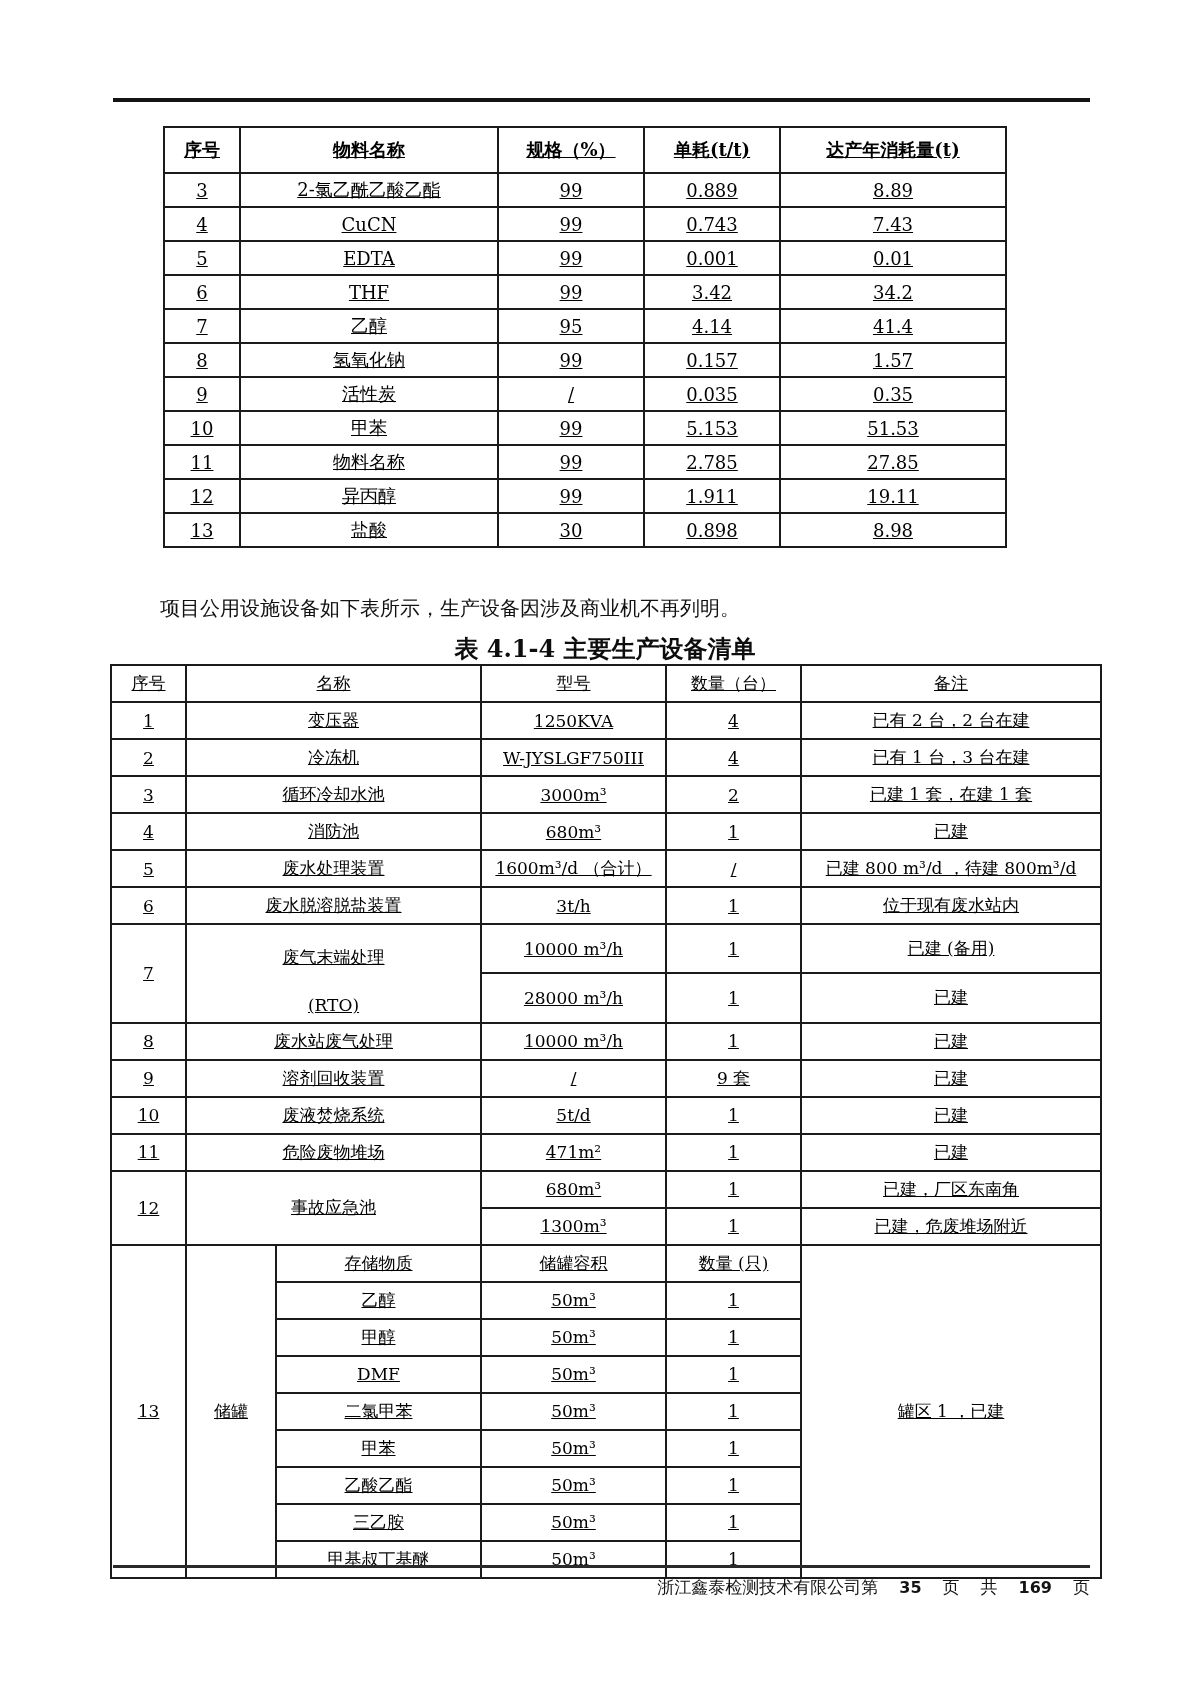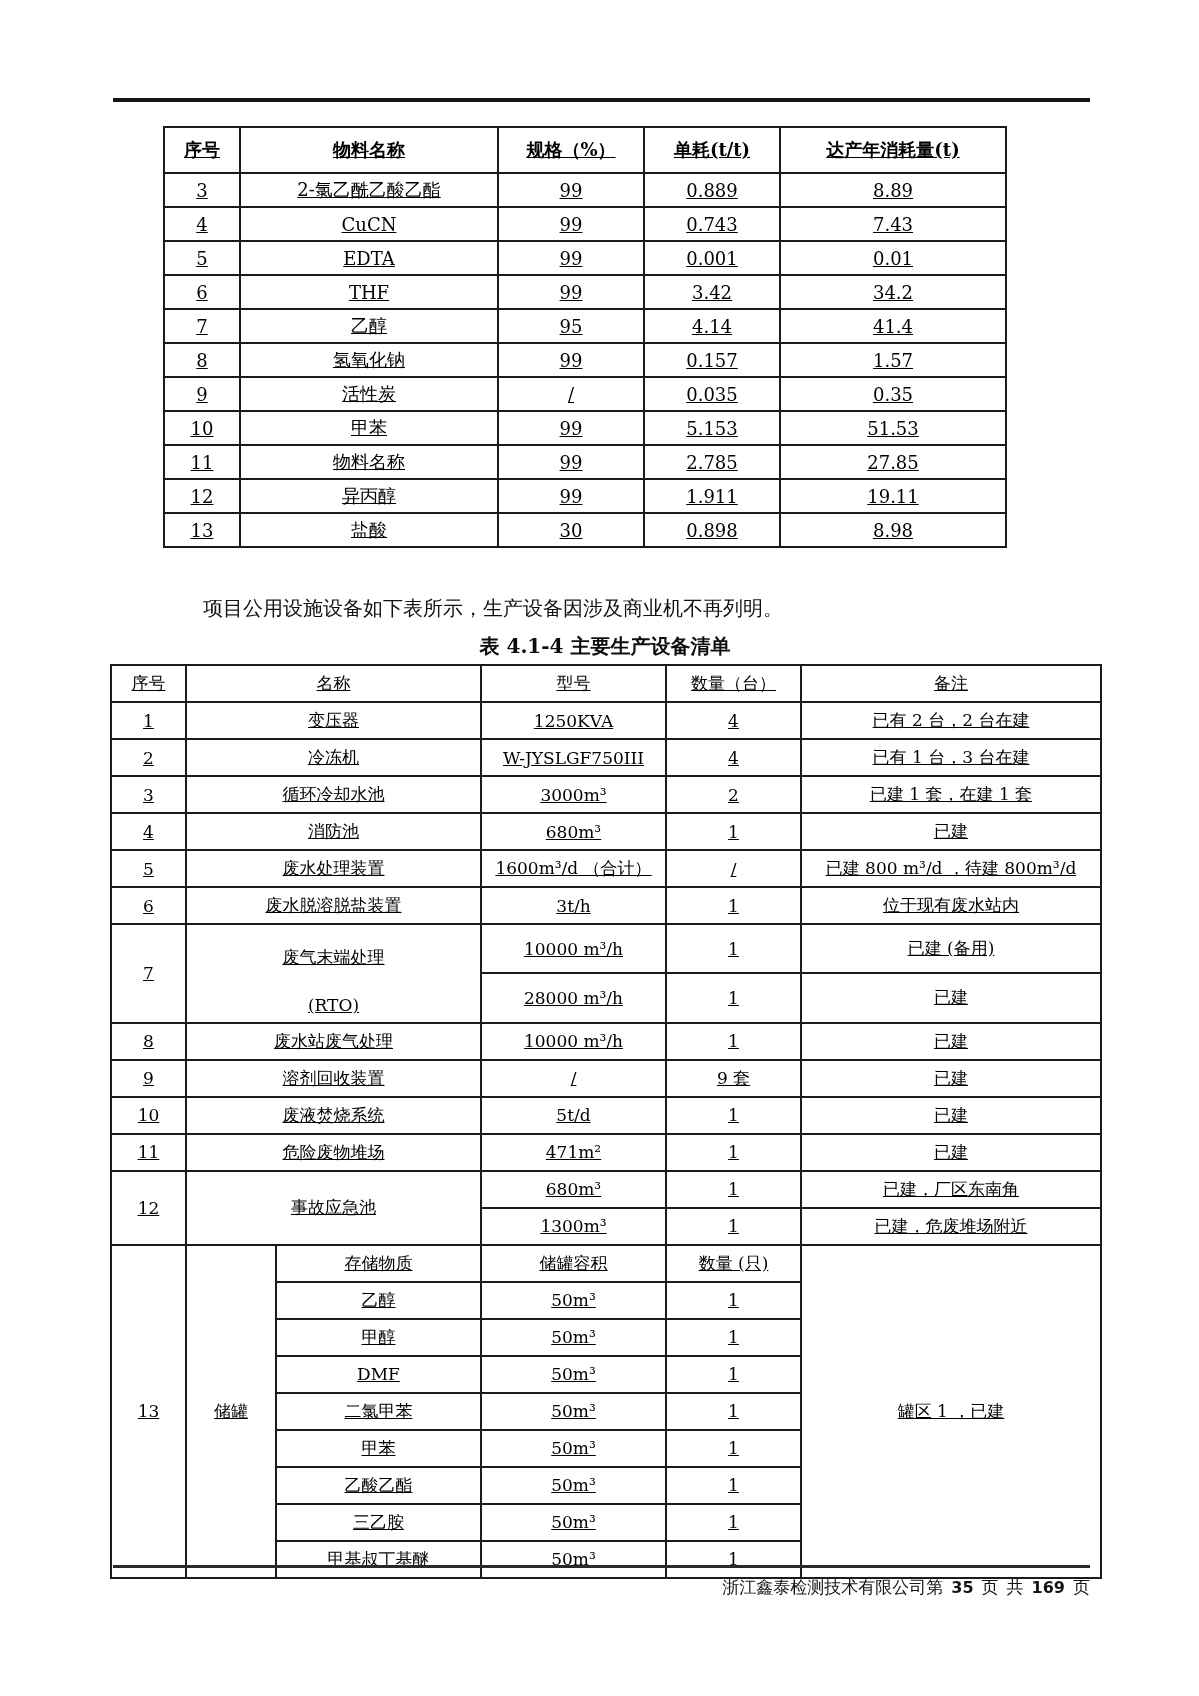--- a/index.html
+++ b/index.html
@@ -32,47 +32,47 @@
   .materials {
     position:absolute; top:126px; left:163px; width:842px; font-size:18px;
   }
   .materials tr { height:34px; }
   .materials tr.head-row { height:46px; }
   .materials th { font-weight:bold; font-size:18px; }
 
   
   .body-paragraph {
     position:absolute; top:595px; left:160px; width:900px;
-    font-size:20px; color:#111;margin-left:43px;
+    font-size:20px; color:#111;
   }
 
   
   .table-title {
     position:absolute; top:633px; left:110px; width:990px;
-    text-align:center; font-weight:bold; font-size:20px; color:#0d0d0d;
+    text-align:center; font-weight:bold; font-size:24px; color:#0d0d0d;
   }
 
   
   .equipment {
     position:absolute; top:664px; left:110px; width:990px; font-size:17px;
   }
   .equipment tr { height:37px; }
   .equipment .two-line div { line-height:1.9;margin-top:16px; }
 
   
   .footer-rule {
     position:absolute; top:1565px; left:113px; width:977px; height:2px;
     border-top:2.5px solid #2a2a2a; border-bottom:1px solid #2a2a2a;
   }
   .footer-row {
     position:absolute; top:1576px; left:115px; width:975px;
     display:flex; justify-content:flex-end; align-items:flex-start;
     font-size:17px; color:#141414;
   }
-  .footer-page span { margin-left:8px; }
+  .footer-page span { margin-left:21px; }
   .footer-page span:first-child { margin-left:0; }
   .footer-page .num {
     font-family:"DejaVu Sans","Liberation Sans",sans-serif;
     font-size:16px; font-weight:600;
   }
 </style>
 </head>
 <body>
 
 <div class="page">

